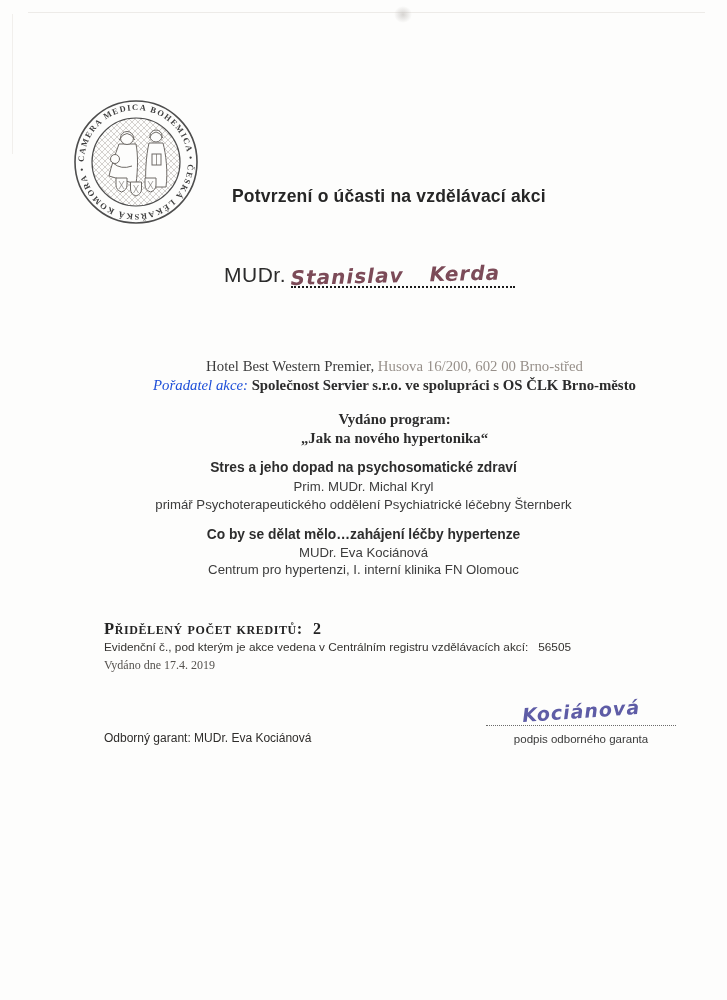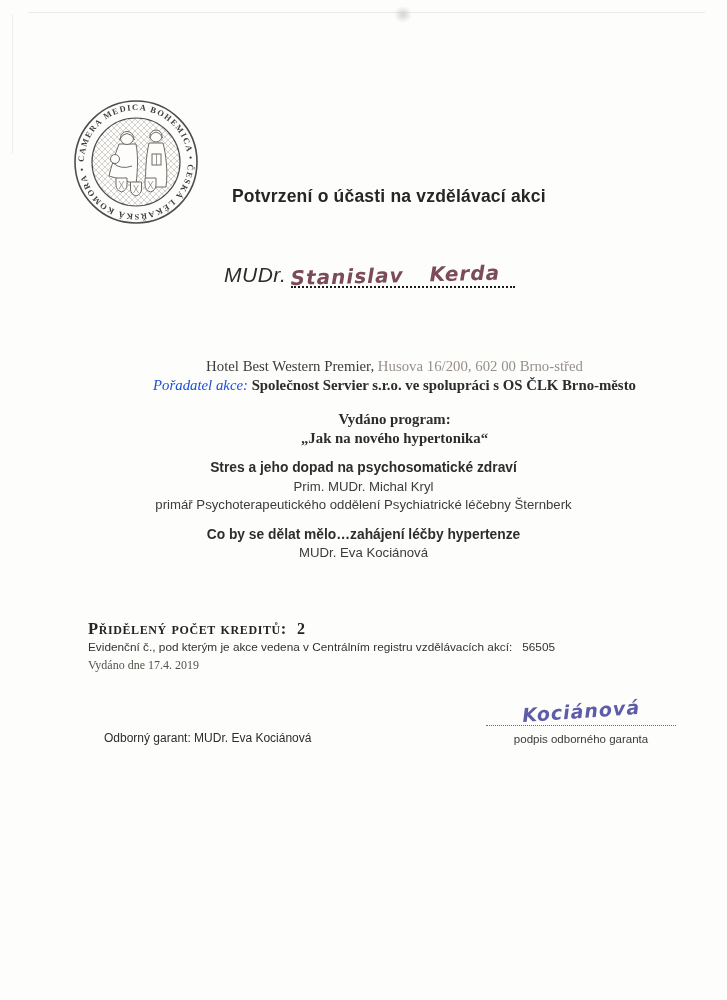--- a/index.html
+++ b/index.html
@@ -27,21 +27,21 @@
   .seal text { font-family:"Liberation Serif", serif; font-size:8.4px; font-weight:bold; letter-spacing:1.4px; fill:#3f3f3f; }
 
   
   .doc-title {
     position:absolute; left:232px; top:146px; white-space:nowrap;
     font-size:17.5px; font-weight:bold; color:#262626; letter-spacing:.2px;margin-top:40px;
   }
 
   
   .recipient { position:absolute; left:224px; top:258px; display:flex; align-items:flex-end; }
-  .mudr { font-style:italic; font-size:21px; color:#2b2b2b; letter-spacing:.5px; padding-bottom:1px; }
+  .mudr { font-size:21px; color:#2b2b2b; letter-spacing:.5px; padding-bottom:1px; }
   .dotline { position:relative; width:224px; height:28px; border-bottom:2.5px dotted #1b1b1b; margin-left:5px; }
   .handwritten-name {
     position:absolute; left:0; bottom:-4px; white-space:nowrap;
     font-family:"DejaVu Sans", sans-serif; font-style:italic; font-weight:bold;
     font-size:20px; color:#7c4b58; letter-spacing:1px; word-spacing:18px;
     transform:rotate(-1.5deg); transform-origin:left bottom;
   }
 
   
   .cline { position:absolute; left:0; width:727px; text-align:center; white-space:nowrap; }
@@ -54,21 +54,21 @@
   .organizer { font-weight:bold; color:#2c2c2c; }
   .program-heading { top:411px; font-size:14.8px; font-weight:bold; color:#2c2c2c; }
   .program-name { top:430px; font-size:14.8px; font-weight:bold; color:#2c2c2c; }
 
   .talk-title { font-size:13.8px; font-weight:bold; color:#2d2d2d; }
   .talk-sub { font-size:13.2px; color:#3c3c3c; }
   .t1a { top:460px; } .t1b { top:479px; } .t1c { top:497px; }
   .t2a { top:527px; } .t2b { top:545px; } .t2c { top:562px; }
 
   
-  .credits { position:absolute; left:88px; top:619px; width:580px; }
+  .credits { position:absolute; left:104px; top:619px; width:580px; }
   .credits-line { font-family:"Liberation Serif", serif; font-weight:bold; font-variant:small-caps; font-size:16.5px; letter-spacing:.6px; color:#242424; }
   .credits-value { font-variant:normal; font-size:16px; margin-left:10px; }
   .credits-note { font-size:11.8px; color:#34322f; line-height:16.5px; }
   .credits-note:first-of-type { margin-top:6px; }
   .registry-number { margin-left:10px; }
   .issued { font-family:"Liberation Serif", serif; font-size:12px; color:#55524e; margin-top:2px; }
 
   
   .guarantor { position:absolute; left:104px; top:731px; font-size:12px; color:#2f2d2b; }
   .signature-block { position:absolute; left:486px; top:700px; width:190px; text-align:center; }
@@ -143,20 +143,21 @@
 
   <div class="cline serif program-heading">Vydáno program:</div>
   <div class="cline serif program-name">„Jak na nového hypertonika“</div>
 
   <div class="cline talk-title t1a">Stres a jeho dopad na psychosomatické zdraví</div>
   <div class="cline talk-sub t1b">Prim. MUDr. Michal Kryl</div>
   <div class="cline talk-sub t1c">primář Psychoterapeutického oddělení Psychiatrické léčebny Šternberk</div>
 
   <div class="cline talk-title t2a">Co by se dělat mělo…zahájení léčby hypertenze</div>
   <div class="cline talk-sub t2b">MUDr. Eva Kociánová</div>
+  <div class="cline talk-sub t2c">Centrum pro hypertenzi, I. interní klinika FN Olomouc</div>
 
   <div class="credits">
     <div class="credits-line">
       <span>Přidělený počet kreditů:</span><span class="credits-value">2</span>
     </div>
     <div class="credits-note">
       <span>Evidenční č., pod kterým je akce vedena v Centrálním registru vzdělávacích akcí:</span><span class="registry-number">56505</span>
     </div>
     <div class="issued">Vydáno dne 17.4. 2019</div>
   </div>

